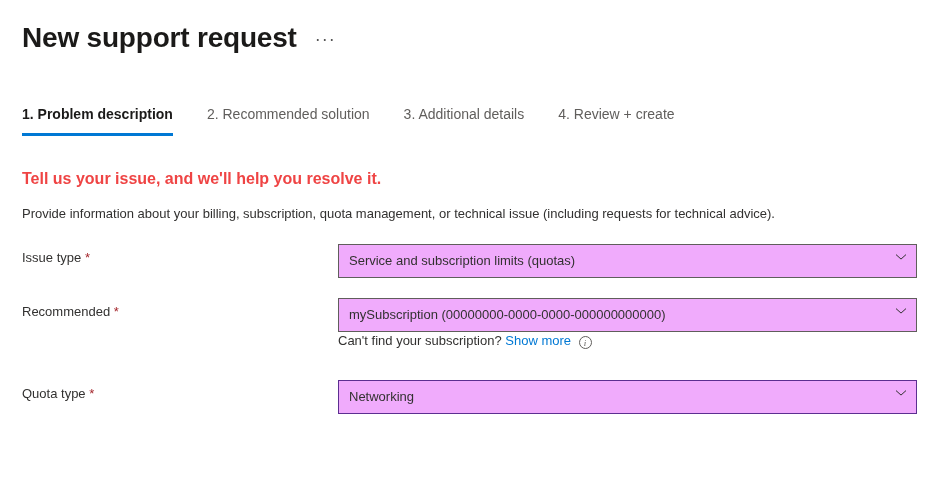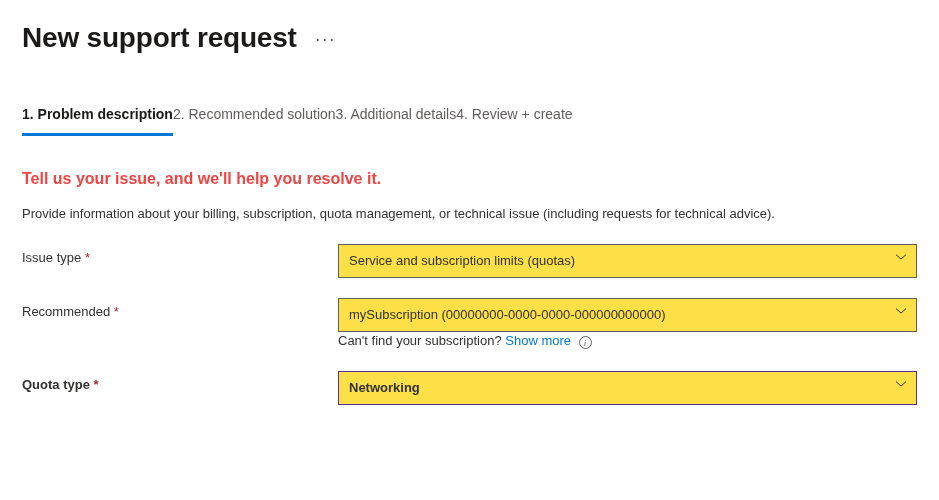--- a/index.html
+++ b/index.html
@@ -26,20 +26,21 @@
     .ellipsis {
       color: #555;
       font-size: 18px;
       letter-spacing: 1px;
       cursor: pointer;
       position: relative;
       top: -2px;
     }
     .tabs {
       display: flex;
+      gap: 34px;
       margin-bottom: 32px;
     }
     .tab {
       font-size: 14px;
       color: #605e5c;
       padding-bottom: 8px;
       cursor: pointer;
       white-space: nowrap;
     }
     .tab.active {
@@ -58,40 +59,40 @@
       color: #323130;
       margin-bottom: 20px;
       line-height: 1.5;
     }
     .field-row {
       display: flex;
       align-items: flex-start;
       margin-bottom: 20px;
       justify-content: center;
     }
-    .field-row.quota { margin-top: 21px; font-weight: bold; }
+    .field-row.quota { margin-top: 30px; }
     .field-label {
       width: 316px;
       font-size: 13px;
       color: #323130;
       flex-shrink: 0;
       padding-top: 5px;
     }
     .req { color: #a4262c; }
     .field-control { flex: 1; max-width: 600px; }
     .select {
       position: relative;
       border: 1px solid #605e5c;
       height: 28px;
       display: flex;
       align-items: center;
       padding: 16px 10px;
       font-size: 13px;
       cursor: pointer;
-      background: #fde047;
+      background: #f0abfc;
     }
     .select.highlight { border: 1px solid #5c2e91; }
     .chevron {
       position: absolute;
       right: 9px;
       top: 50%;
       transform: translateY(-60%);
     }
     .chevron svg { width: 12px; height: 12px; }
     .hint {

